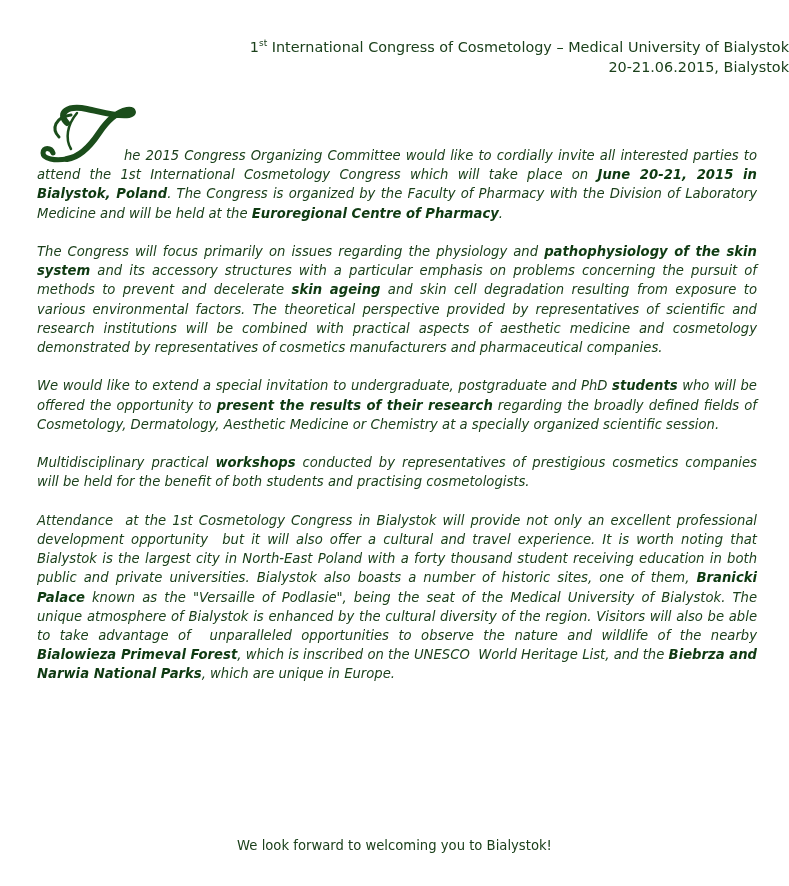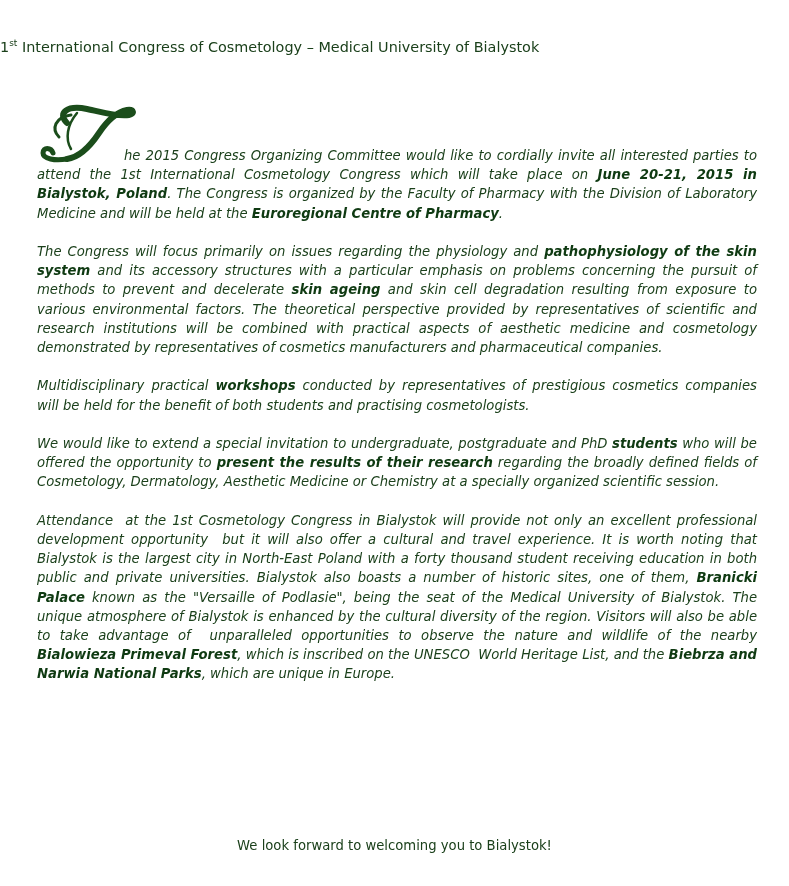--- a/index.html
+++ b/index.html
@@ -5,59 +5,60 @@
   html, body { margin: 0; padding: 0; background: #ffffff; }
   body { width: 789px; height: 886px; overflow: hidden; position: relative; }
   .page {
     color: #1b401b;
     font-family: "DejaVu Sans", sans-serif;
     font-size: 13.2px;
     line-height: 19.2px;
   }
   .header {
     position: absolute; left: 0; top: 37px; width: 789px;
-    text-align: left; font-size: 14.4px; line-height: 20px;
+    text-align: right; font-size: 14.4px; line-height: 20px;
   }
   .header sup { font-size: 9px; vertical-align: 6px; line-height: 0; }
   .body { position: absolute; left: 37px; top: 146px; width: 720px; font-style: italic; }
   p { margin: 0 0 19.2px 0; text-align: justify; }
   b { font-weight: bold; color: #0f3a12; }
   .dropcap {
     position: absolute; left: 37px; top: 103px; width: 100px; height: 62px;
   }
   .first-line { text-indent: 87px; }
   .closing {
     position: absolute; left: 0; top: 836px; width: 789px; text-align: center;
   }
 </style>
 </head>
 <body>
 
 <div class="page">
 
   <div class="header">
     <div><span>1</span><sup>st</sup><span> International Congress of Cosmetology – Medical University of Bialystok</span></div>
+    <div>20-21.06.2015, Bialystok</div>
   </div>
 
   <svg class="dropcap" viewBox="0 0 100 62">
     <g fill="none" stroke="#1b4d1b" stroke-linecap="round">
       <path d="M30 20 C 20 10, 30 2, 50 6 C 65 9, 80 14, 92 12 C 98 11, 97 6, 90 7 C 80 9, 70 18, 62 30 C 54 42, 44 54, 30 56" stroke-width="6"></path>
       <path d="M30 56 C 18 58, 6 56, 6 50 C 6 44, 14 44, 16 50" stroke-width="5"></path>
       <path d="M22 34 C 14 26, 18 14, 34 12" stroke-width="3"></path>
       <path d="M40 10 C 30 22, 28 36, 34 46" stroke-width="2.5"></path>
     </g>
   </svg>
 
   <div class="body">
     <p class="first-line"><span>he 2015 Congress Organizing Committee would like to cordially invite all interested parties to attend the 1st International Cosmetology Congress which will take place on </span><b>June 20-21, 2015 in Bialystok, Poland</b><span>. The Congress is organized by the Faculty of Pharmacy with the Division of Laboratory Medicine and will be held at the </span><b>Euroregional Centre of Pharmacy</b><span>.</span></p>
 
     <p><span>The Congress will focus primarily on issues regarding the physiology and </span><b>pathophysiology of the skin system</b><span> and its accessory structures with a particular emphasis on problems concerning the pursuit of methods to prevent and decelerate </span><b>skin ageing</b><span> and skin cell degradation resulting from exposure to various environmental factors. The theoretical perspective provided by representatives of scientific and research institutions will be combined with practical aspects of aesthetic medicine and cosmetology demonstrated by representatives of cosmetics manufacturers and pharmaceutical companies.</span></p>
 
+    <p><span>We would like to extend a special invitation to undergraduate, postgraduate and PhD </span><b>students</b><span> who will be offered the opportunity to </span><b>present the results of their research</b><span> regarding the broadly defined fields of Cosmetology, Dermatology, Aesthetic Medicine or Chemistry at a specially organized scientific session.</span></p>
+
     <p><span>Multidisciplinary practical </span><b>workshops</b><span> conducted by representatives of prestigious cosmetics companies will be held for the benefit of both students and practising cosmetologists.</span></p>
-
-    <p><span>We would like to extend a special invitation to undergraduate, postgraduate and PhD </span><b>students</b><span> who will be offered the opportunity to </span><b>present the results of their research</b><span> regarding the broadly defined fields of Cosmetology, Dermatology, Aesthetic Medicine or Chemistry at a specially organized scientific session.</span></p>
 
 
     <p style="white-space: pre-wrap;"><span>Attendance  at the 1st Cosmetology Congress in Bialystok will provide not only an excellent professional development opportunity  but it will also offer a cultural and travel experience. It is worth noting that Bialystok is the largest city in North-East Poland with a forty thousand student receiving education in both public and private universities. Bialystok also boasts a number of historic sites, one of them, </span><b>Branicki Palace</b><span> known as the "Versaille of Podlasie", being the seat of the Medical University of Bialystok. The unique atmosphere of Bialystok is enhanced by the cultural diversity of the region. Visitors will also be able to take advantage of  unparalleled opportunities to observe the nature and wildlife of the nearby </span><b>Bialowieza Primeval Forest</b><span>, which is inscribed on the UNESCO  World Heritage List, and the </span><b>Biebrza and Narwia National Parks</b><span>, which are unique in Europe.</span></p>
   </div>
 
   <div class="closing">We look forward to welcoming you to Bialystok!</div>
 </div>
 
 </body></html>

